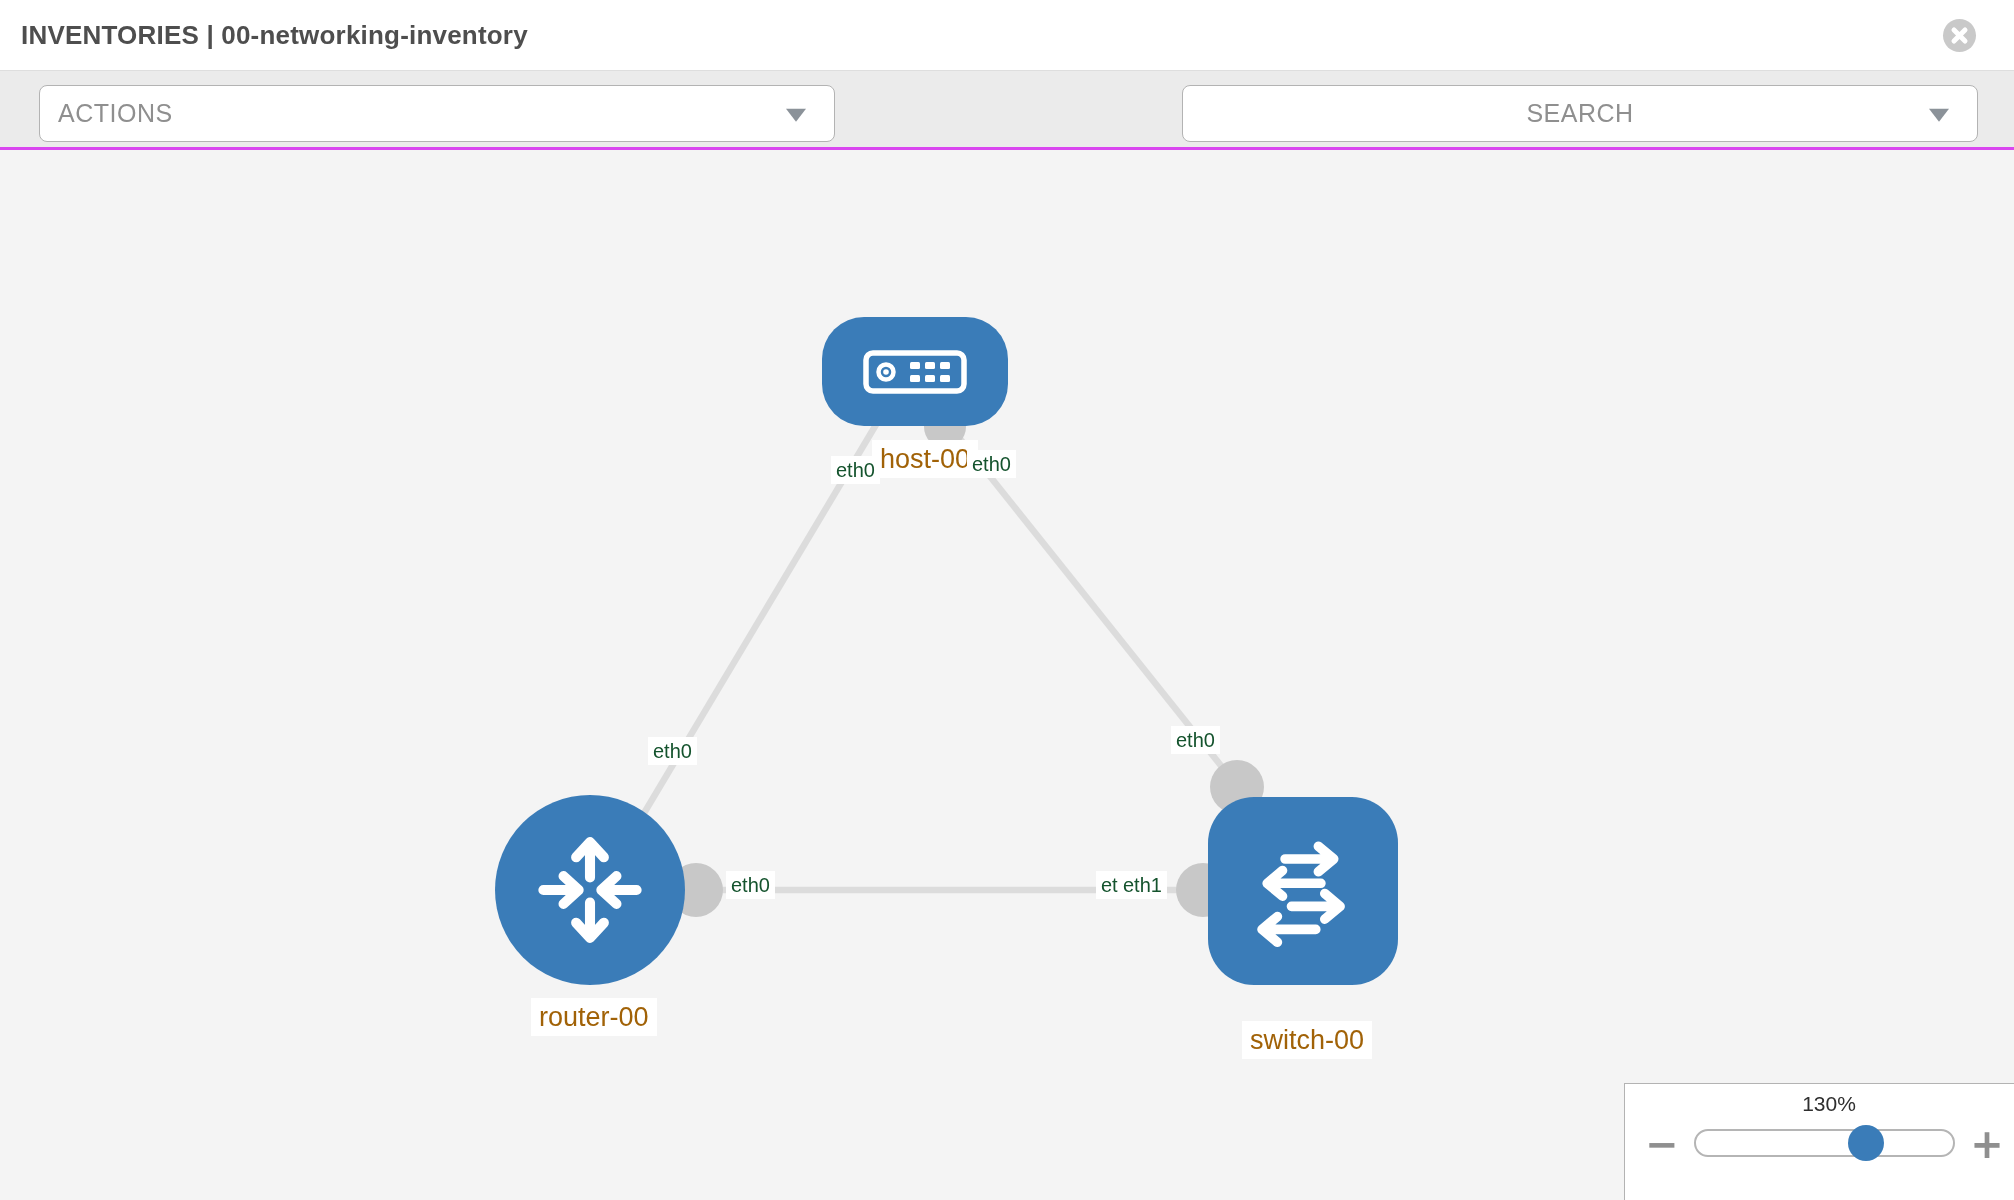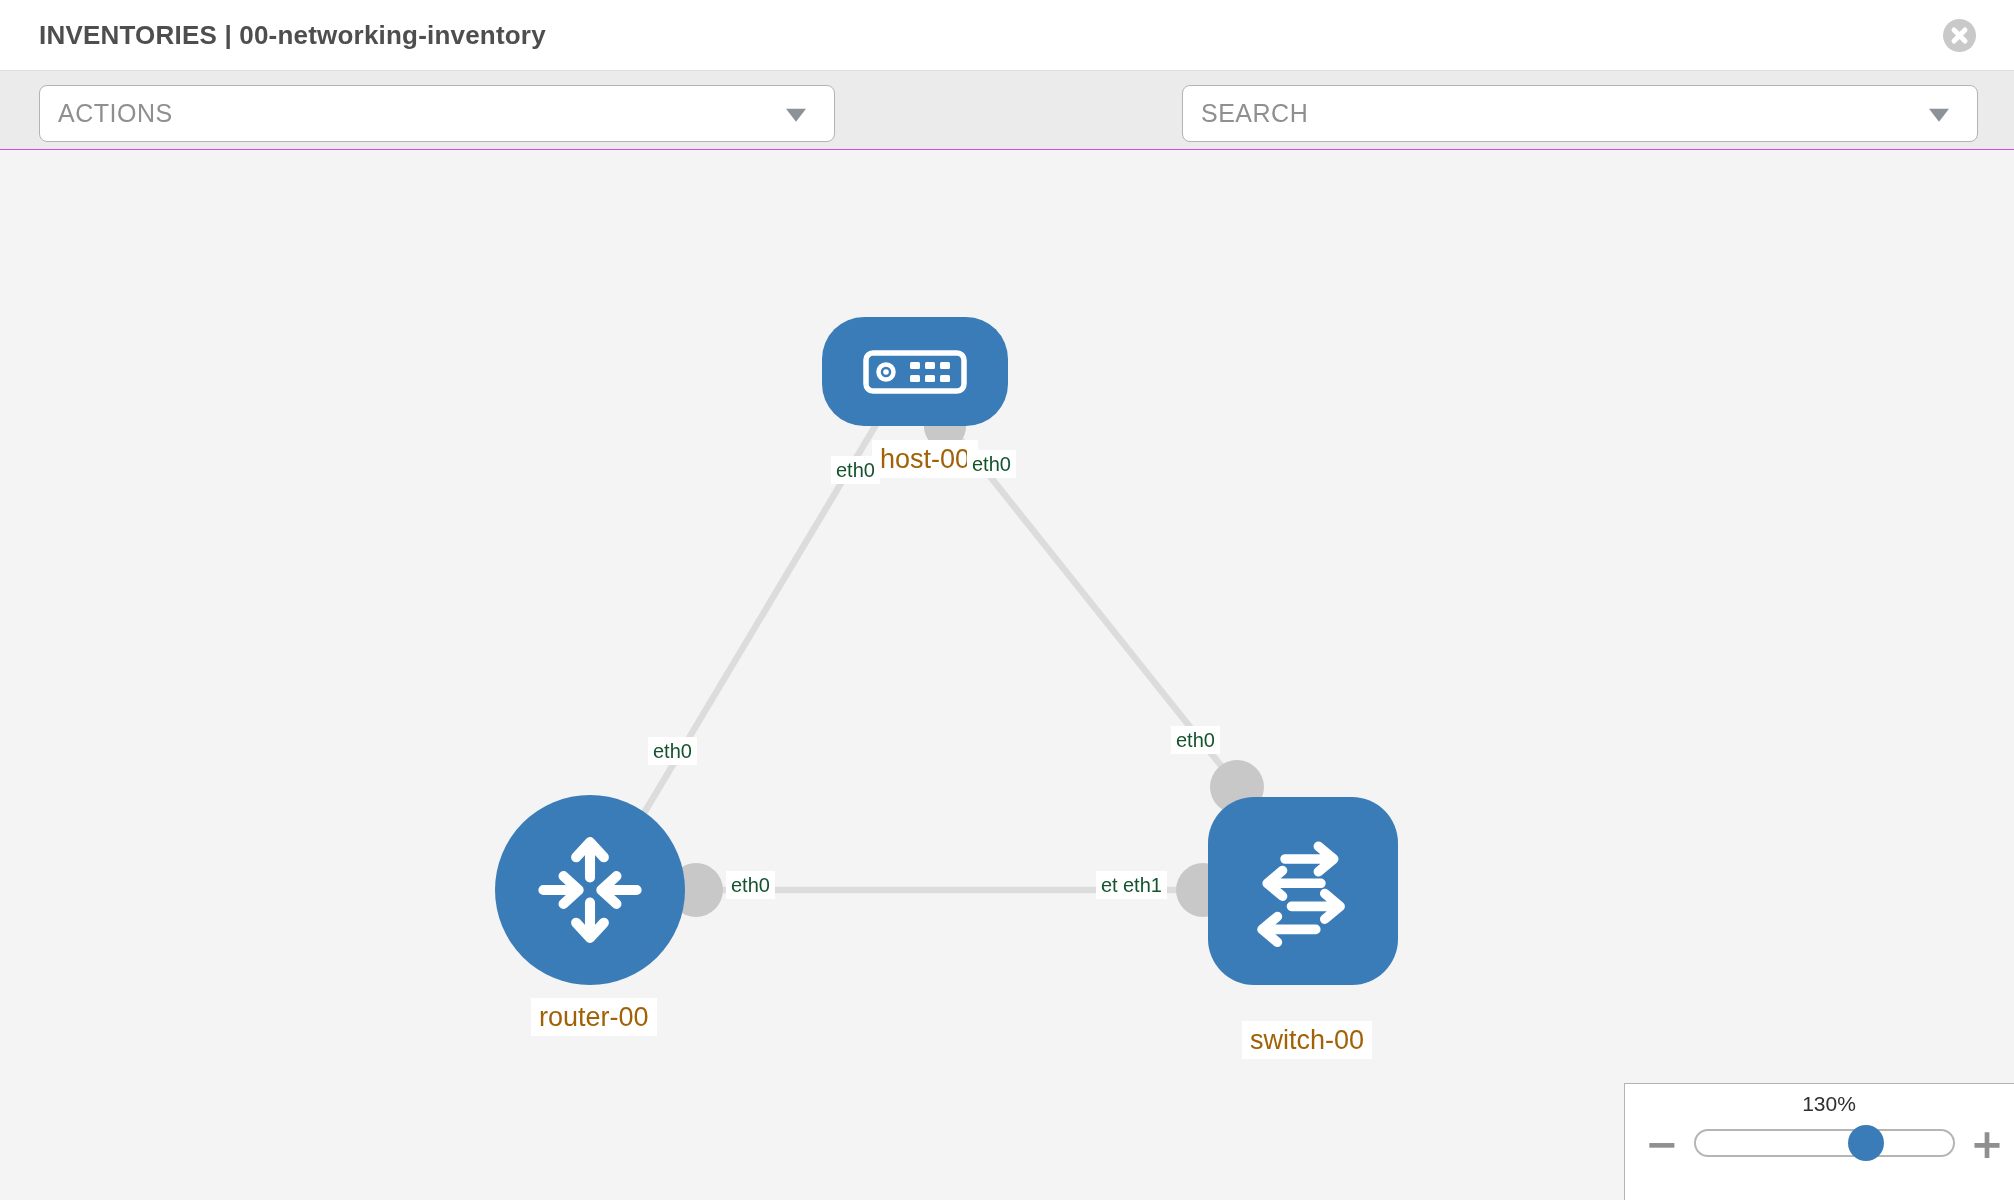--- a/index.html
+++ b/index.html
@@ -5,39 +5,39 @@
   html,body{margin:0;padding:0;}
   body{
     width:2014px;height:1200px;overflow:hidden;position:relative;
     background:#f4f4f4;
     font-family:"Liberation Sans","DejaVu Sans",sans-serif;
   }
   
   .header{
     position:absolute;left:0;top:0;width:2014px;height:71px;
     background:#ffffff;border-bottom:1px solid #dedede;
-    display:flex;align-items:center;box-sizing:border-box;padding-left:39px;
+    display:flex;align-items:center;box-sizing:border-box;padding-left:21px;
   }
   .page-title{font-size:26px;font-weight:bold;color:#4e4e4e;letter-spacing:0.2px;}
   .close-btn{
     position:absolute;right:38px;top:19px;width:33px;height:33px;border-radius:50%;
     background:#c9c9c9;display:flex;align-items:center;justify-content:center;cursor:pointer;
   }
   
   .toolbar{
     position:absolute;left:0;top:71px;width:2014px;height:79px;
-    background:#ebebeb;border-bottom:1px solid #d946ef;box-sizing:border-box;
+    background:#ebebeb;border-bottom:3px solid #d946ef;box-sizing:border-box;
   }
   .combo{
     position:absolute;top:14px;height:57px;background:#ffffff;
     border:1px solid #b3b3b3;border-radius:8px;box-sizing:border-box;
     display:flex;align-items:center;padding:0 18px;cursor:pointer;
   }
   .combo.actions{left:39px;width:796px;}
-  .combo.search{left:1182px;width:796px;}
+  .combo.search{left:1182px;width:796px;justify-content:center;}
   .combo-label{font-size:25px;color:#8f8f8f;letter-spacing:0.5px;}
   .caret{
     position:absolute;right:28px;top:50%;transform:translateY(-40%);
     width:0;height:0;border-left:10px solid transparent;border-right:10px solid transparent;
     border-top:13px solid #8b9299;
   }
   .tool-icon{position:absolute;top:97px;width:36px;height:36px;color:#6f767e;cursor:pointer;}
   .tool-icon.wrench{left:1050px;}
   .tool-icon.key{left:1118px;}
   

